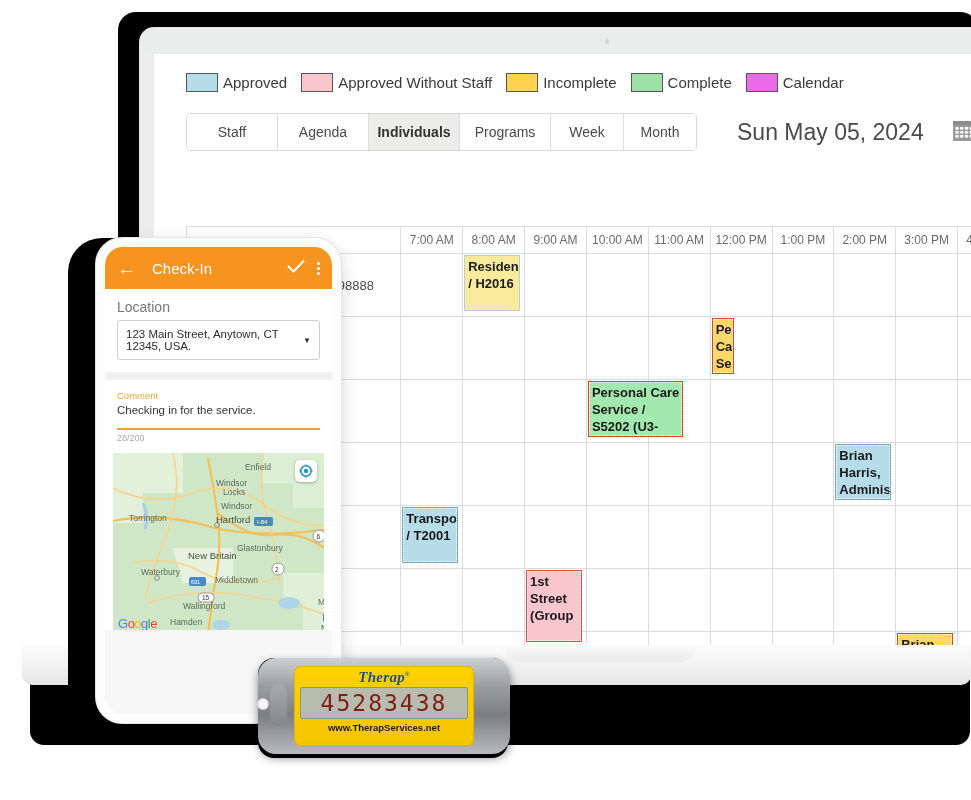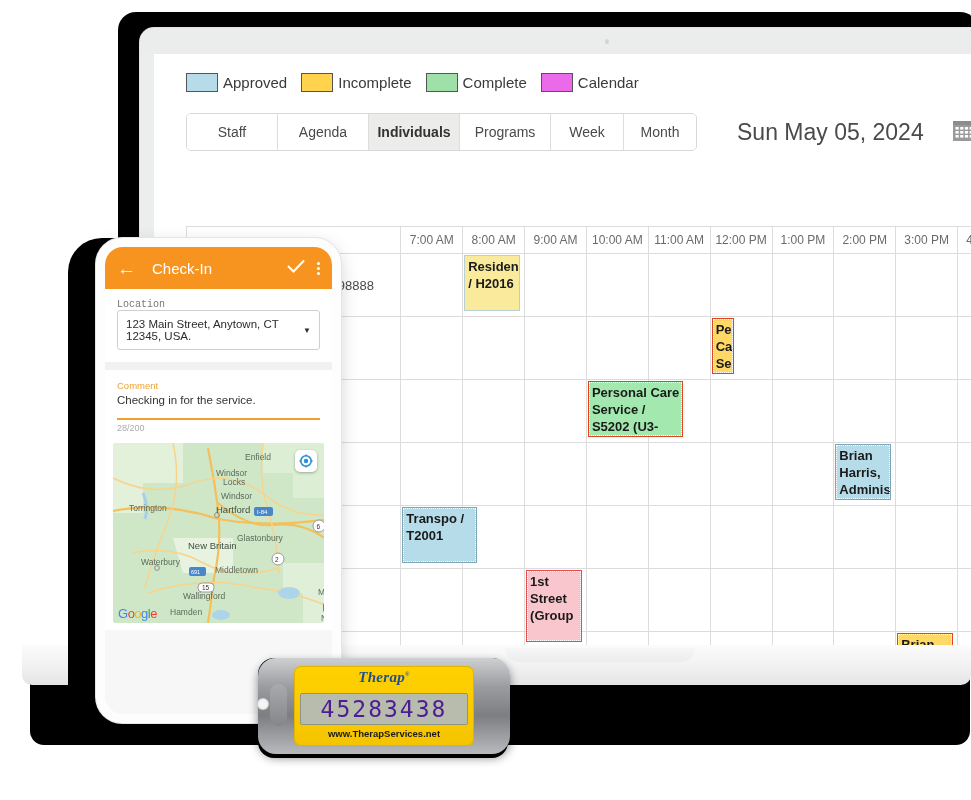--- a/index.html
+++ b/index.html
@@ -123,21 +123,21 @@
     padding:0 12px;color:#fff;
   }
   .ph-back{font-size:19px;line-height:1;margin-right:16px;}
   .ph-title{font-size:15px;flex:1;}
   .ph-check{margin-right:12px;}
   .ph-dots{display:flex;flex-direction:column;gap:2px;}
   .ph-dots i{width:3px;height:3px;background:#fff;border-radius:50%;display:block;}
 
   .ph-body{background:#fff;}
   .ph-field{padding:10px 12px 12px;}
-  .ph-flabel{font-size:10px;color:#777;font-family:Liberation Mono, monospace;}
+  .ph-flabel{font-size:14px;color:#777;margin-bottom:5px;}
   .ph-select{
     border:1px solid #cfcfcf;border-radius:3px;padding:7px 8px;
     font-size:11.5px;color:#2c2c2c;display:flex;align-items:center;
     justify-content:space-between;background:#fff;
   }
   .ph-divider{height:8px;background:#f1f1f1;}
   .ph-comment{padding:10px 12px 6px;}
   .ph-clabel{font-size:9.5px;color:#f0a22e;margin-bottom:3px;}
   .ph-ctext{font-size:11.5px;color:#333;padding-bottom:12px;}
   .ph-cline{height:1.5px;background:#f0a22e;}
@@ -178,24 +178,24 @@
     background:linear-gradient(#ffd100,#f5c400);
     border-radius:7px;
     box-shadow:inset 0 0 0 1px #e0b300;
   }
   .pedo-brand{
     text-align:center;font-family:"Liberation Serif",serif;font-style:italic;
     font-weight:bold;font-size:15px;color:#1f4f8f;margin-top:3px;letter-spacing:.3px;
   }
   .pedo-brand sup{font-size:6px;vertical-align:super;}
   .pedo-lcd{
-    margin:7px 6px 0;height:30px;background:#b8bcad;border:1px solid #8f9386;
+    margin:1px 6px 0;height:30px;background:#b8bcad;border:1px solid #8f9386;
     border-radius:2px;display:flex;align-items:center;justify-content:center;
     font-family:"DejaVu Sans Mono",monospace;font-size:23px;letter-spacing:2px;
-    color:#4c1d95;
+    color:#7f1d1d;
   }
   .pedo-url{
     text-align:center;font-size:9.5px;font-weight:bold;color:#1a1a1a;margin-top:3px;
   }
   .pedo-btn{
     position:absolute;left:12px;top:26px;width:17px;height:42px;border-radius:9px;
     background:linear-gradient(#a9aaad,#85868a);
   }
   .pedo-hole{
     position:absolute;left:-1px;top:40px;width:12px;height:12px;border-radius:50%;
@@ -215,20 +215,24 @@
       <div class="camera-dot"></div>
     </div>
 
     <div class="screen">
       <div class="app">
 
         <div class="legend">
           <div class="legend-item">
             <span class="swatch" style="background:#b6dcea"></span>
             <span class="legend-label">Approved</span>
+          </div>
+          <div class="legend-item">
+            <span class="swatch" style="background:#fac6cd"></span>
+            <span class="legend-label">Approved Without Staff</span>
           </div>
           <div class="legend-item">
             <span class="swatch" style="background:#ffd34d"></span>
             <span class="legend-label">Incomplete</span>
           </div>
           <div class="legend-item">
             <span class="swatch" style="background:#9fe0a8"></span>
             <span class="legend-label">Complete</span>
           </div>
           <div class="legend-item">
@@ -343,21 +347,21 @@
                   <td class="slot"></td>
                   <td class="slot">
                     <div class="event ev-approved" style="width: 56px; height: 56px;">Brian Harris, Administ</div>
                   </td>
                   <td class="slot"></td>
                   <td class="slot"></td>
                 </tr>
                 <tr>
                   <td class="row-name col-name"></td>
                   <td class="slot">
-                    <div class="event ev-approved" style="width: 75px; height: 56px;">Transpo / T2001</div>
+                    <div class="event ev-approved" style="width: 56px; height: 56px;">Transpo / T2001</div>
                   </td>
                   <td class="slot"></td>
                   <td class="slot"></td>
                   <td class="slot"></td>
                   <td class="slot"></td>
                   <td class="slot"></td>
                   <td class="slot"></td>
                   <td class="slot"></td>
                   <td class="slot"></td>
                   <td class="slot"></td>

